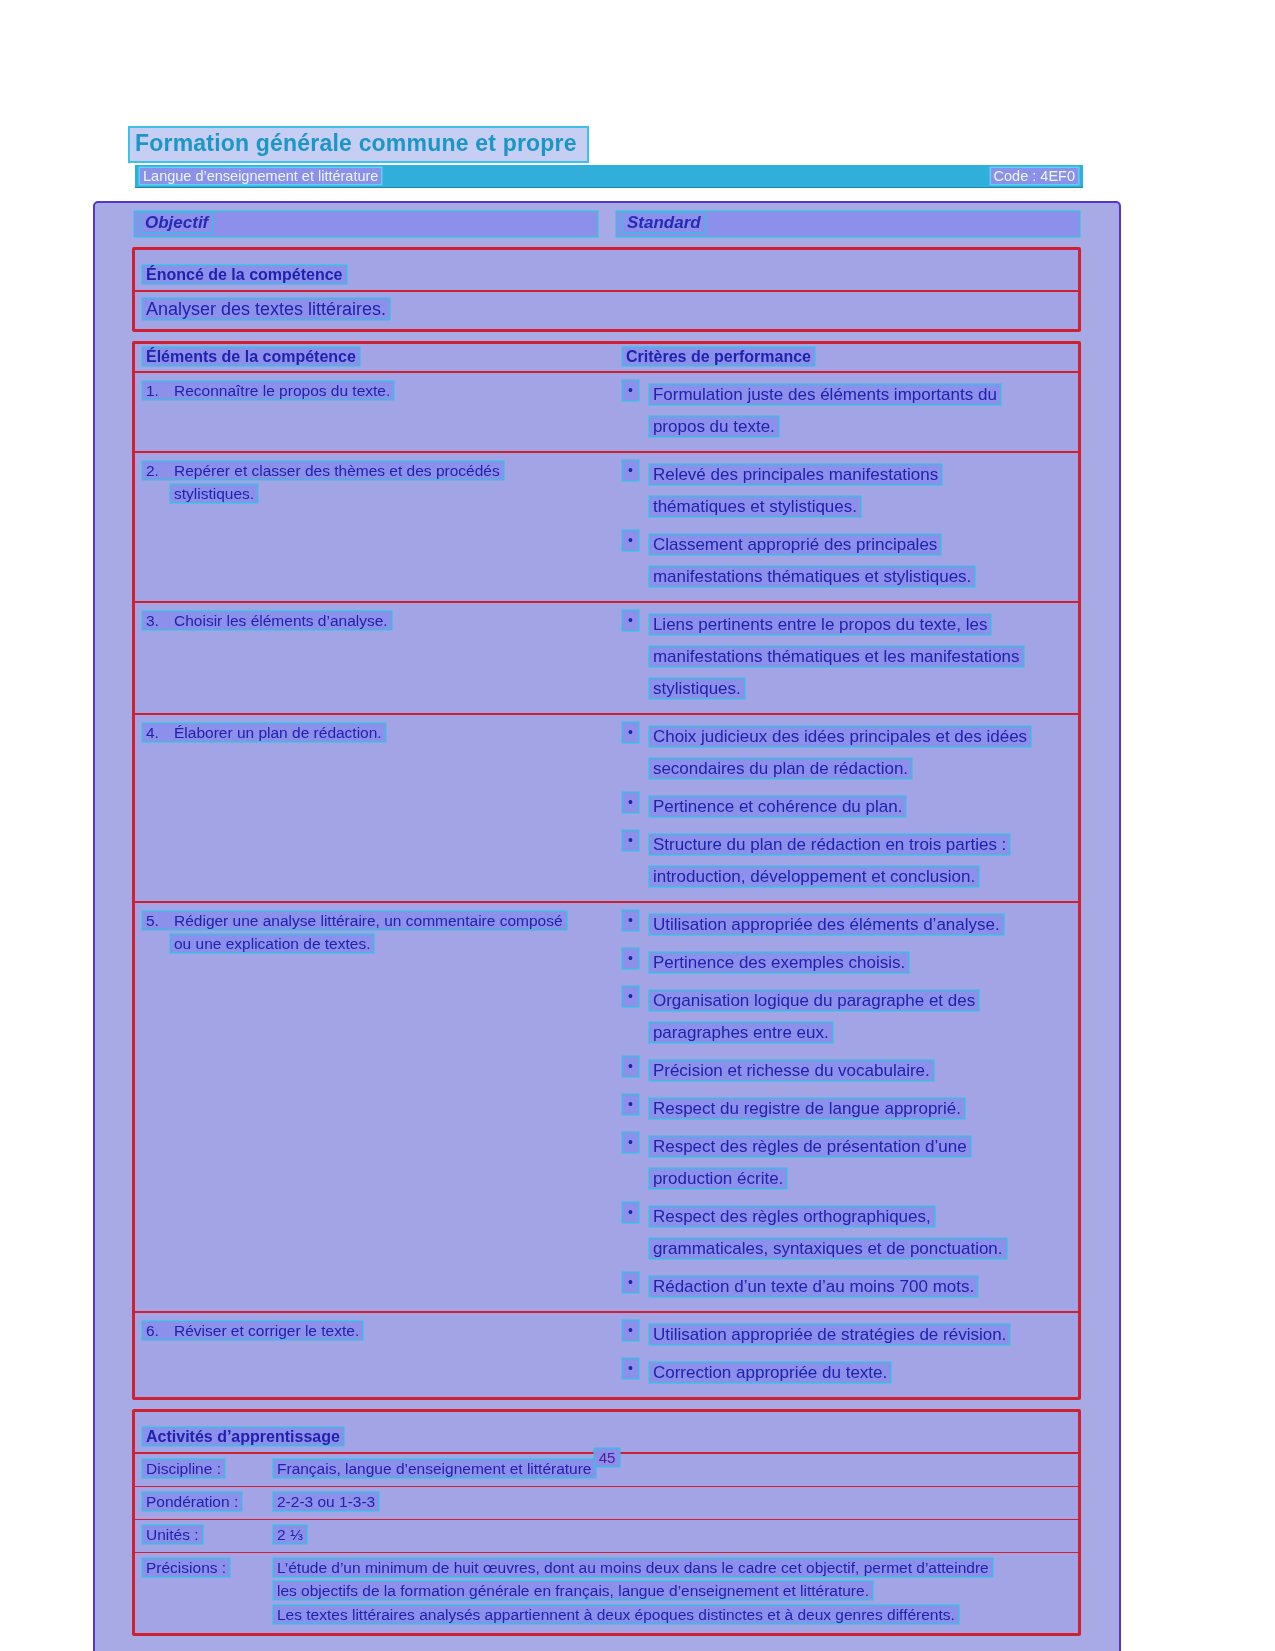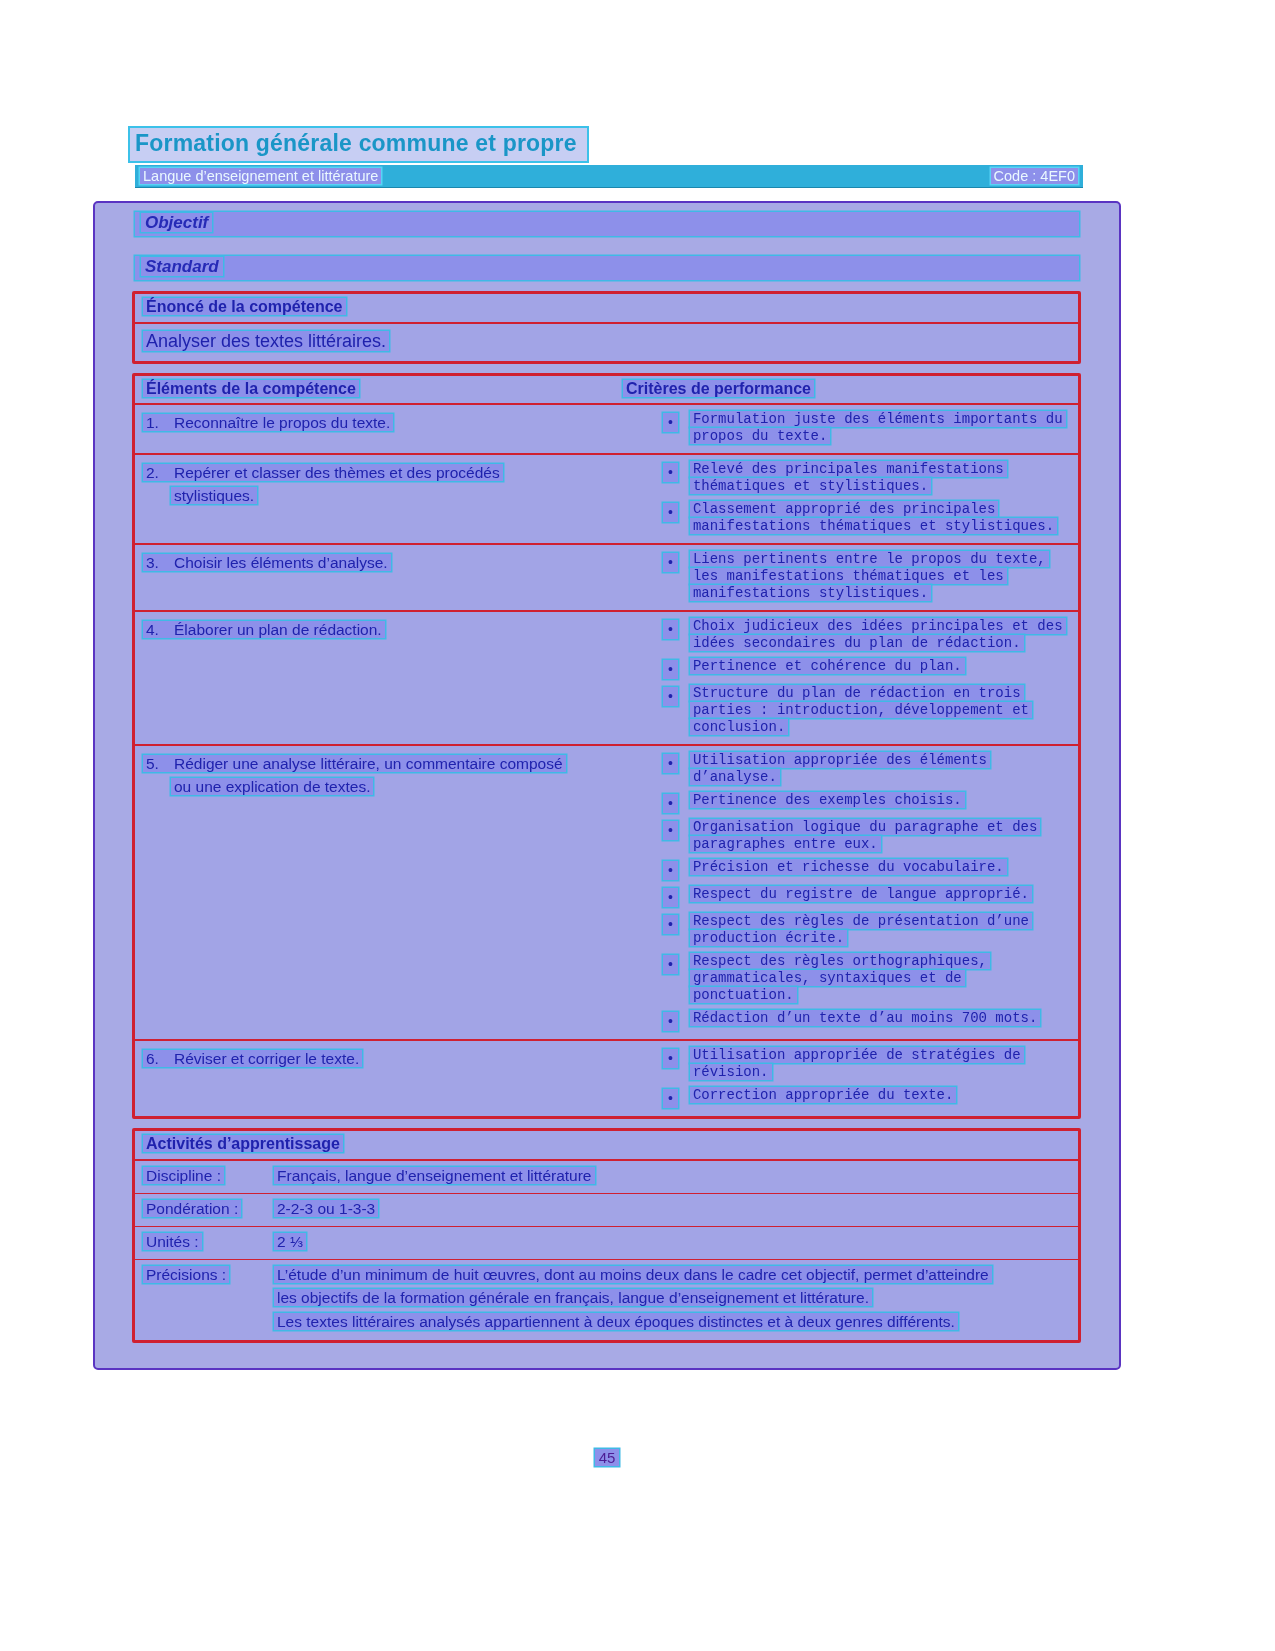--- a/index.html
+++ b/index.html
@@ -57,21 +57,21 @@
     left: 93px;
     top: 201px;
     width: 1028px;
     min-height: 1158px;
     background: #a8aae5;
     border: 2px solid #5a34c2;
     border-radius: 5px;
     padding: 7px 38px 16px 37px;
   }
 
-  .col-heads { display: flex; gap: 20px; padding: 2px 2px 11px 3px; flex-direction: column; }
+  .col-heads { display: flex; gap: 20px; padding: 2px 2px 11px 3px; }
   .col-head {
     flex: 1;
     font-size: 17px;
     font-weight: bold;
     font-style: italic;
     color: #262ab6;
     padding: 1px 6px 3px;
   }
   .col-head .inner { padding: 0 4px; }
 
@@ -79,26 +79,27 @@
     border: 3px solid #cf2031;
     border-radius: 2px;
     margin-bottom: 9px;
     background: #a2a4e6;
   }
   .box-heading {
     padding: 4px 8px 6px;
     border-bottom: 2.5px solid #cf2031;
     font-weight: bold;
     font-size: 16px;
+    margin-top: 12px;
   }
   .box-body { padding: 6px 8px 8px; font-size: 18px; line-height: 23px; }
 
   
   .trow { display: flex; }
-  .trow + .trow { border-top: 2.5px solid #cf2031; gap: 40px; }
+  .trow + .trow { border-top: 2.5px solid #cf2031; }
   .thead .cell-l, .thead .cell-r {
     font-weight: bold; font-size: 16px;
     padding-top: 4px; padding-bottom: 5px;
   }
   .cell-l { width: 478px; flex: none; padding: 6px 10px 8px 8px; }
   .cell-r { flex: 1; padding: 6px 8px 8px 10px; }
 
   .el {
     font-size: 15.5px;
     line-height: 23px;
@@ -110,21 +111,21 @@
 
   .crit { display: flex; align-items: flex-start; margin: 0 0 6px; }
   .crit:last-child { margin-bottom: 0; }
   .bullet {
     flex: none;
     font-size: 14px;
     line-height: 19px;
     margin: 2px 12px 0 0;
     padding: 0 5px;
   }
-  .ctext { font-size: 14px; line-height: 17px; max-width: 378px; font-family: Liberation Mono, monospace; }
+  .ctext { font-size: 17px; line-height: 32px; max-width: 378px; }
 
   
   .act-row { display: flex; padding: 3px 8px 6px; font-size: 15.5px; line-height: 23px; }
   .act-row + .act-row { border-top: 1.5px solid #cf2031; }
   .act-label { width: 131px; flex: none; }
   .act-value { flex: 1; }
   .act-value .para { max-width: 730px; margin: 0 0 1px; }
 
   .page-number {
     position: absolute;

